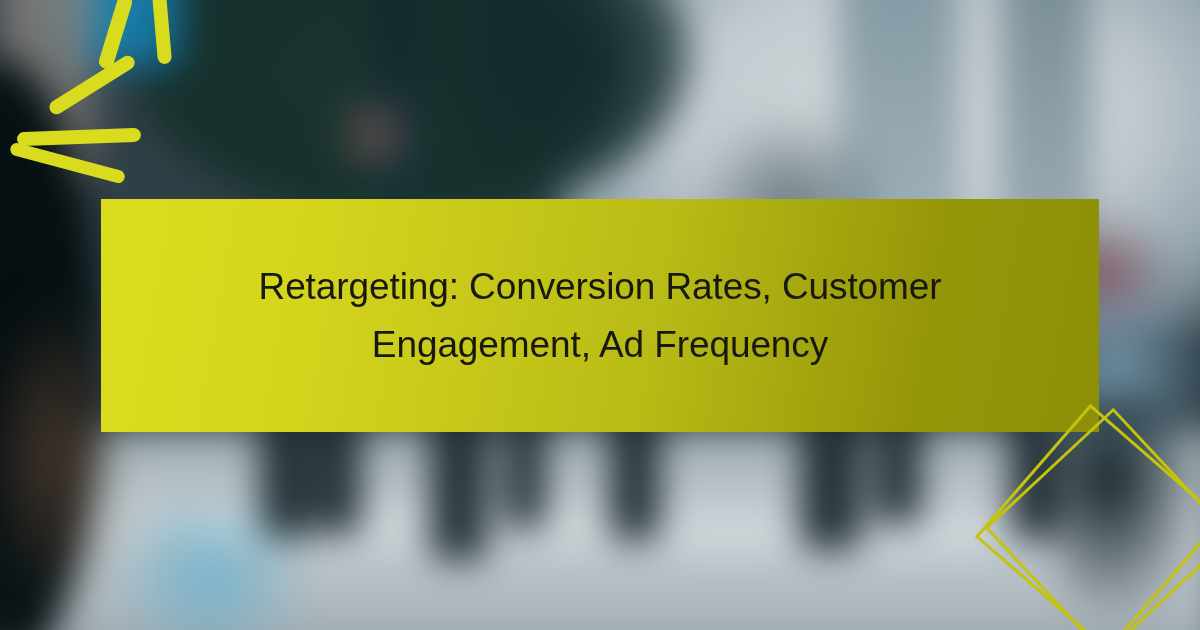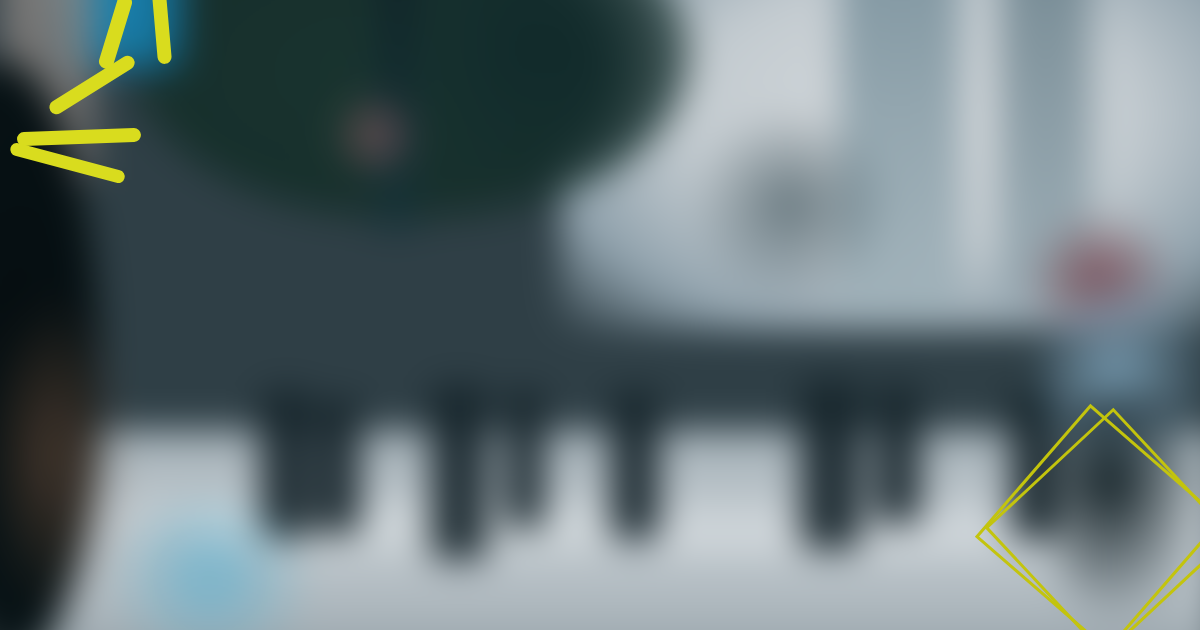--- a/index.html
+++ b/index.html
@@ -224,19 +224,22 @@
   </div>
 
   <div id="starburst">
     <span class="ray r1"></span>
     <span class="ray r2"></span>
     <span class="ray r3"></span>
     <span class="ray r4"></span>
     <span class="ray r5"></span>
   </div>
 
+  <div id="banner">
+    <h1 id="banner-title">Retargeting: Conversion Rates, Customer Engagement, Ad Frequency</h1>
+  </div>
 
   <div id="squares">
     <span class="sq sq-a"></span>
     <span class="sq sq-b"></span>
   </div>
 
 </div>
 
 </body></html>

